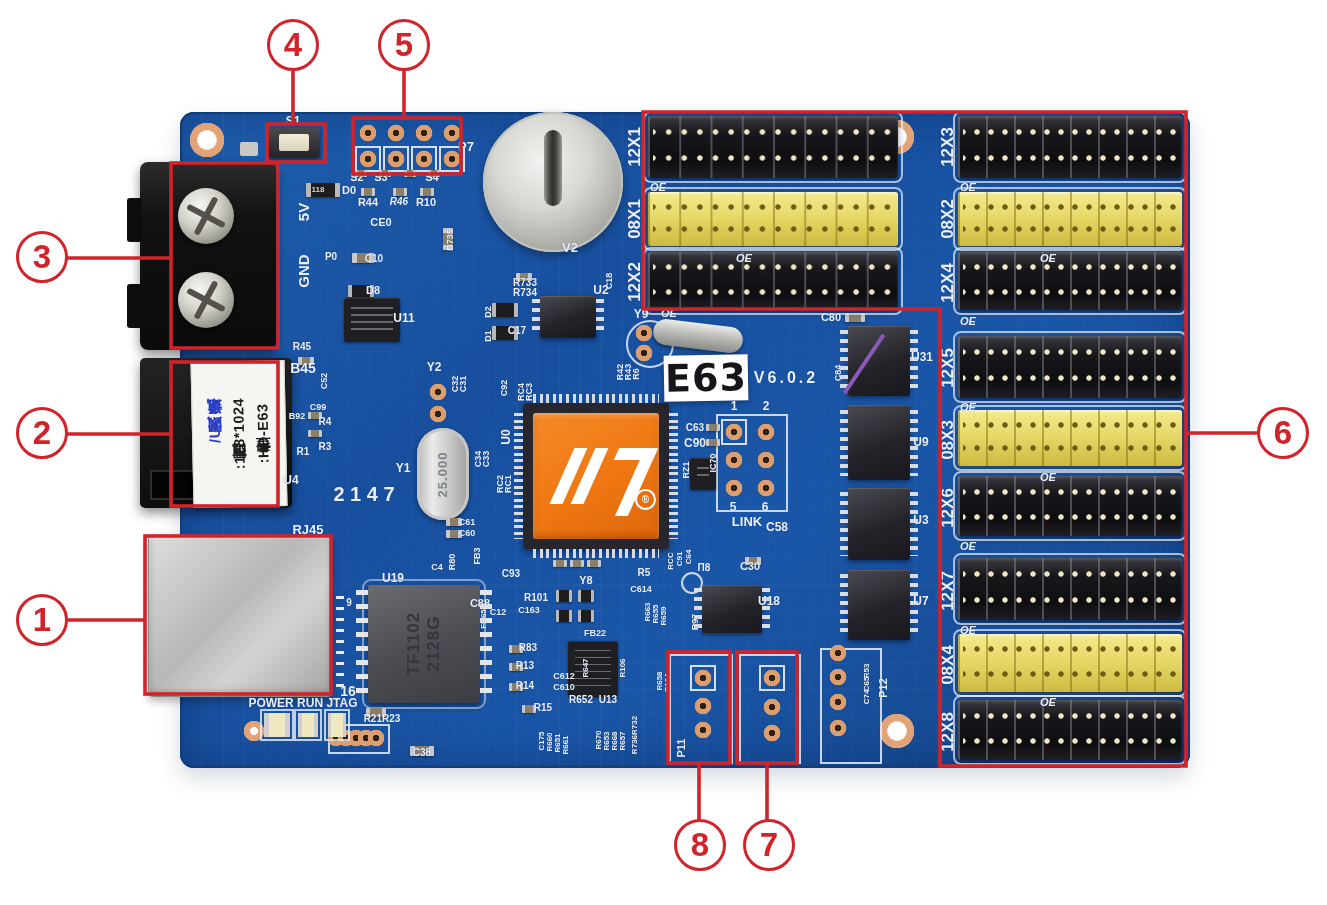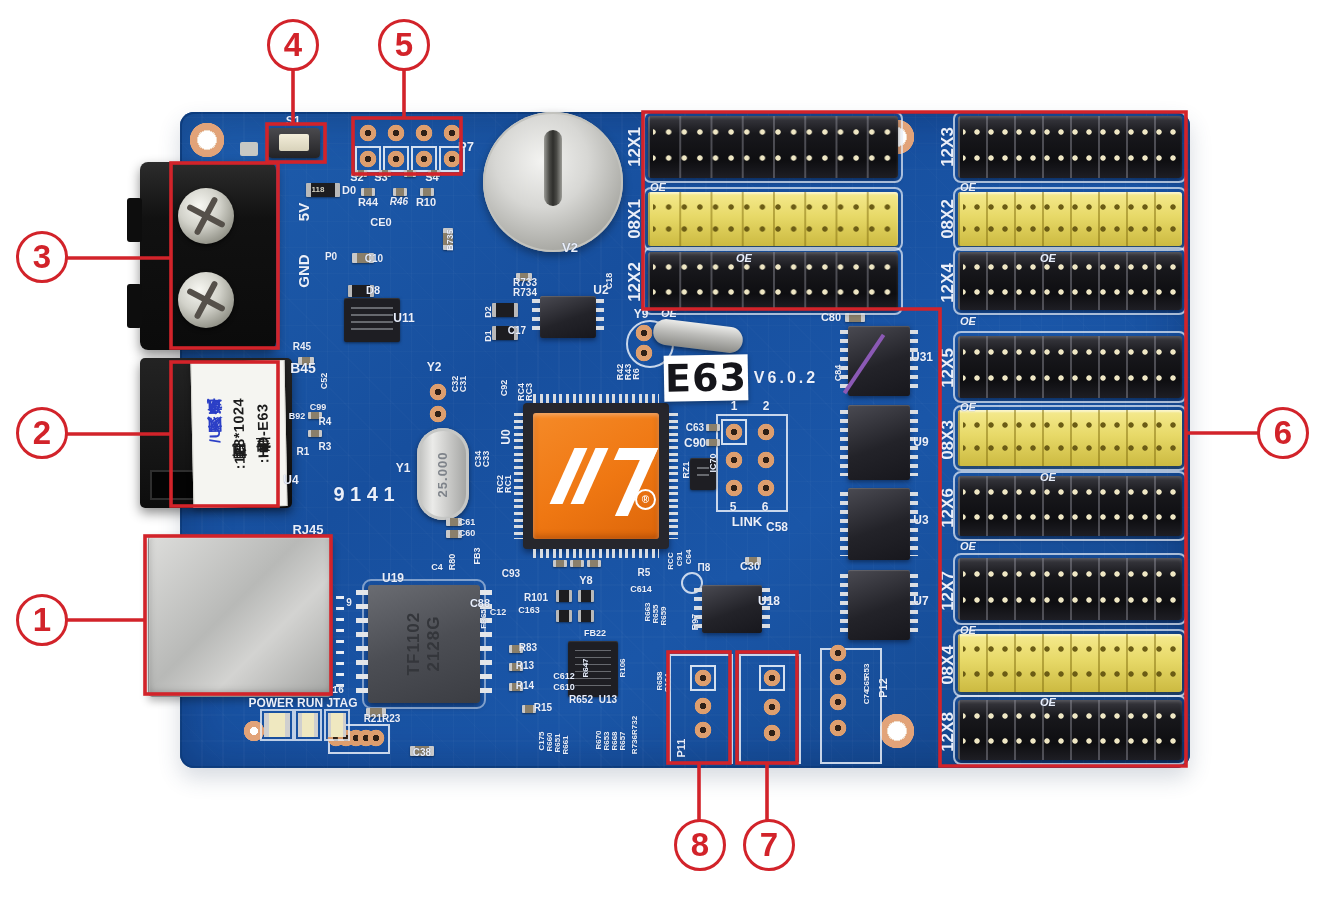--- a/index.html
+++ b/index.html
@@ -267,21 +267,21 @@
     <div class="sk" style="position: absolute; left: 609px; top: 281px; font-size: 9px; transform: translate(-50%, -50%) rotate(-90deg);">C18</div>
     <div class="sk" style="position: absolute; left: 302px; top: 347px; font-size: 10px; transform: translate(-50%, -50%) rotate(0deg);">R45</div>
     <div class="sk" style="position: absolute; left: 303px; top: 368px; font-size: 14px; transform: translate(-50%, -50%) rotate(0deg);">B45</div>
     <div class="sk" style="position: absolute; left: 324px; top: 381px; font-size: 9px; transform: translate(-50%, -50%) rotate(-90deg);">C52</div>
     <div class="sk" style="position: absolute; left: 318px; top: 407px; font-size: 9px; transform: translate(-50%, -50%) rotate(0deg);">C99</div>
     <div class="sk" style="position: absolute; left: 297px; top: 416px; font-size: 9px; transform: translate(-50%, -50%) rotate(0deg);">B92</div>
     <div class="sk" style="position: absolute; left: 325px; top: 422px; font-size: 10px; transform: translate(-50%, -50%) rotate(0deg);">R4</div>
     <div class="sk" style="position: absolute; left: 325px; top: 447px; font-size: 10px; transform: translate(-50%, -50%) rotate(0deg);">R3</div>
     <div class="sk" style="position: absolute; left: 303px; top: 452px; font-size: 10px; transform: translate(-50%, -50%) rotate(0deg);">R1</div>
     <div class="sk" style="position: absolute; left: 291px; top: 480px; font-size: 12px; transform: translate(-50%, -50%) rotate(0deg);">U4</div>
-    <div class="sk" style="position: absolute; left: 364px; top: 494px; font-size: 20px; transform: translate(-50%, -50%) rotate(0deg);">9 1 4 1</div>
+    <div class="sk" style="position: absolute; left: 364px; top: 494px; font-size: 20px; transform: translate(-50%, -50%) rotate(0deg);">2 1 4 7</div>
     <div class="sk" style="position: absolute; left: 434px; top: 367px; font-size: 12px; transform: translate(-50%, -50%) rotate(0deg);">Y2</div>
     <div class="sk" style="position: absolute; left: 455px; top: 384px; font-size: 9px; transform: translate(-50%, -50%) rotate(-90deg);">C32</div>
     <div class="sk" style="position: absolute; left: 463px; top: 384px; font-size: 9px; transform: translate(-50%, -50%) rotate(-90deg);">C31</div>
     <div class="sk" style="position: absolute; left: 504px; top: 388px; font-size: 9px; transform: translate(-50%, -50%) rotate(-90deg);">C92</div>
     <div class="sk" style="position: absolute; left: 521px; top: 392px; font-size: 9px; transform: translate(-50%, -50%) rotate(-90deg);">RC4</div>
     <div class="sk" style="position: absolute; left: 529px; top: 392px; font-size: 9px; transform: translate(-50%, -50%) rotate(-90deg);">RC3</div>
     <div class="sk" style="position: absolute; left: 506px; top: 437px; font-size: 12px; transform: translate(-50%, -50%) rotate(-90deg);">U0</div>
     <div class="sk" style="position: absolute; left: 403px; top: 468px; font-size: 12px; transform: translate(-50%, -50%) rotate(0deg);">Y1</div>
     <div class="sk" style="position: absolute; left: 478px; top: 459px; font-size: 9px; transform: translate(-50%, -50%) rotate(-90deg);">C34</div>
     <div class="sk" style="position: absolute; left: 486px; top: 459px; font-size: 9px; transform: translate(-50%, -50%) rotate(-90deg);">C33</div>
@@ -358,21 +358,21 @@
     <div class="sk" style="position: absolute; left: 883px; top: 688px; font-size: 11px; transform: translate(-50%, -50%) rotate(-90deg);">P12</div>
     <div class="sk" style="position: absolute; left: 867px; top: 671px; font-size: 8px; transform: translate(-50%, -50%) rotate(-90deg);">R53</div>
     <div class="sk" style="position: absolute; left: 867px; top: 684px; font-size: 8px; transform: translate(-50%, -50%) rotate(-90deg);">C65</div>
     <div class="sk" style="position: absolute; left: 867px; top: 697px; font-size: 8px; transform: translate(-50%, -50%) rotate(-90deg);">C74</div>
     <div class="sk" style="position: absolute; left: 393px; top: 578px; font-size: 12px; transform: translate(-50%, -50%) rotate(0deg);">U19</div>
     <div class="sk" style="position: absolute; left: 382px; top: 719px; font-size: 10px; transform: translate(-50%, -50%) rotate(0deg);">R21R23</div>
     <div class="sk" style="position: absolute; left: 422px; top: 753px; font-size: 10px; transform: translate(-50%, -50%) rotate(0deg);">C38</div>
     <div class="sk" style="position: absolute; left: 303px; top: 703px; font-size: 12px; transform: translate(-50%, -50%) rotate(0deg);">POWER RUN JTAG</div>
     <div class="sk" style="position: absolute; left: 308px; top: 529px; font-size: 13px; transform: translate(-50%, -50%) rotate(0deg);">RJ45</div>
     <div class="sk" style="position: absolute; left: 349px; top: 603px; font-size: 10px; transform: translate(-50%, -50%) rotate(0deg);">9</div>
-    <div class="sk" style="position: absolute; left: 338px; top: 691px; font-size: 10px; transform: translate(-50%, -50%) rotate(0deg); font-family: Liberation Mono, monospace;">16</div>
+    <div class="sk" style="position: absolute; left: 348px; top: 691px; font-size: 14px; transform: translate(-50%, -50%) rotate(0deg);">16</div>
     <div class="sk" style="position: absolute; left: 634px; top: 147px; font-size: 17px; transform: translate(-50%, -50%) rotate(-90deg);">12X1</div>
     <div class="sk" style="position: absolute; left: 634px; top: 219px; font-size: 17px; transform: translate(-50%, -50%) rotate(-90deg);">08X1</div>
     <div class="sk" style="position: absolute; left: 634px; top: 282px; font-size: 17px; transform: translate(-50%, -50%) rotate(-90deg);">12X2</div>
     <div class="sk" style="position: absolute; left: 947px; top: 147px; font-size: 17px; transform: translate(-50%, -50%) rotate(-90deg);">12X3</div>
     <div class="sk" style="position: absolute; left: 947px; top: 219px; font-size: 17px; transform: translate(-50%, -50%) rotate(-90deg);">08X2</div>
     <div class="sk" style="position: absolute; left: 947px; top: 283px; font-size: 17px; transform: translate(-50%, -50%) rotate(-90deg);">12X4</div>
     <div class="sk" style="position: absolute; left: 947px; top: 368px; font-size: 17px; transform: translate(-50%, -50%) rotate(-90deg);">12X5</div>
     <div class="sk" style="position: absolute; left: 947px; top: 440px; font-size: 17px; transform: translate(-50%, -50%) rotate(-90deg);">08X3</div>
     <div class="sk" style="position: absolute; left: 947px; top: 508px; font-size: 17px; transform: translate(-50%, -50%) rotate(-90deg);">12X6</div>
     <div class="sk" style="position: absolute; left: 947px; top: 591px; font-size: 17px; transform: translate(-50%, -50%) rotate(-90deg);">12X7</div>

